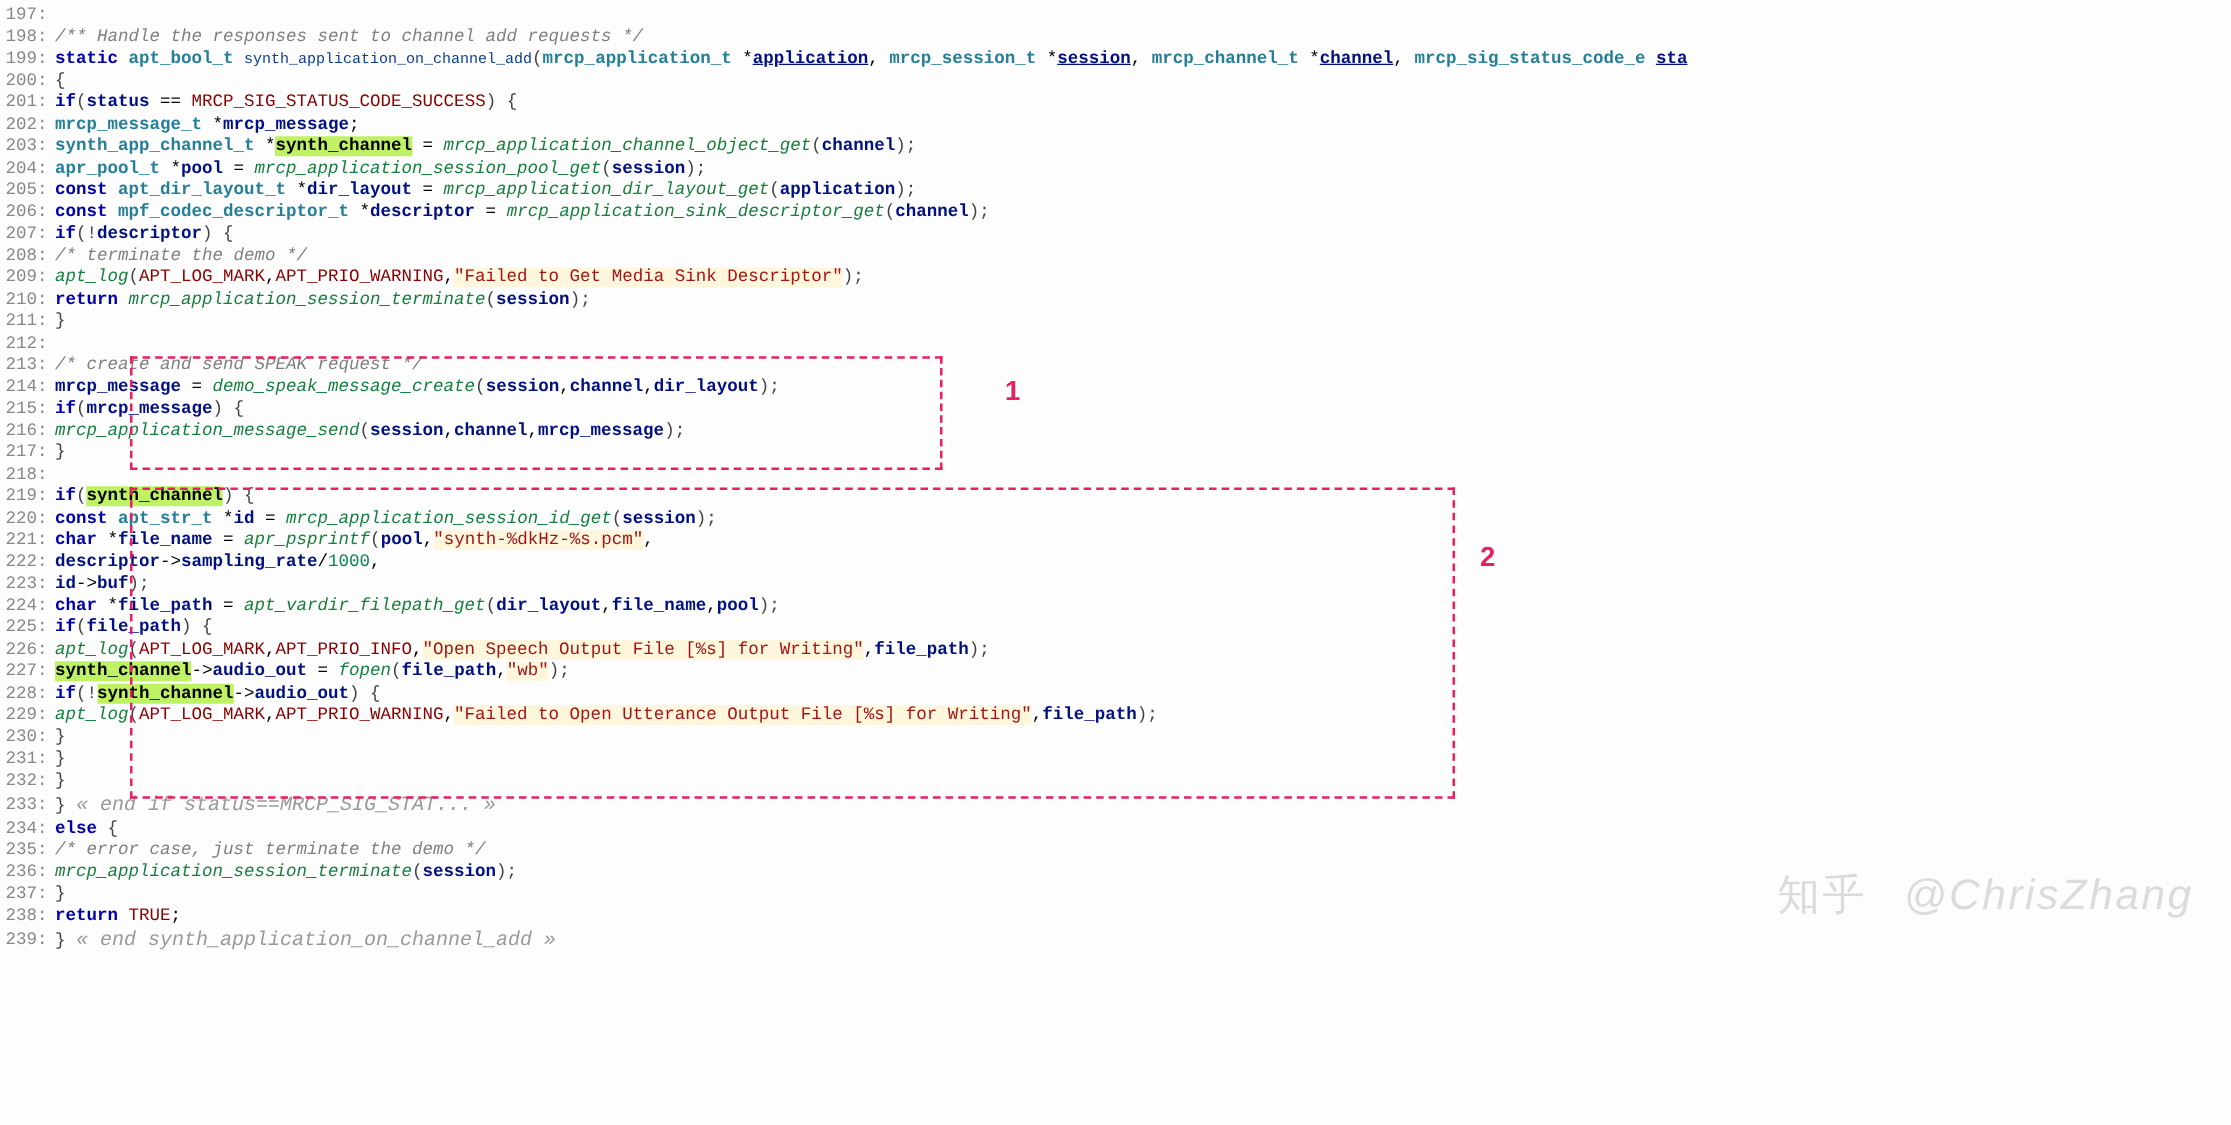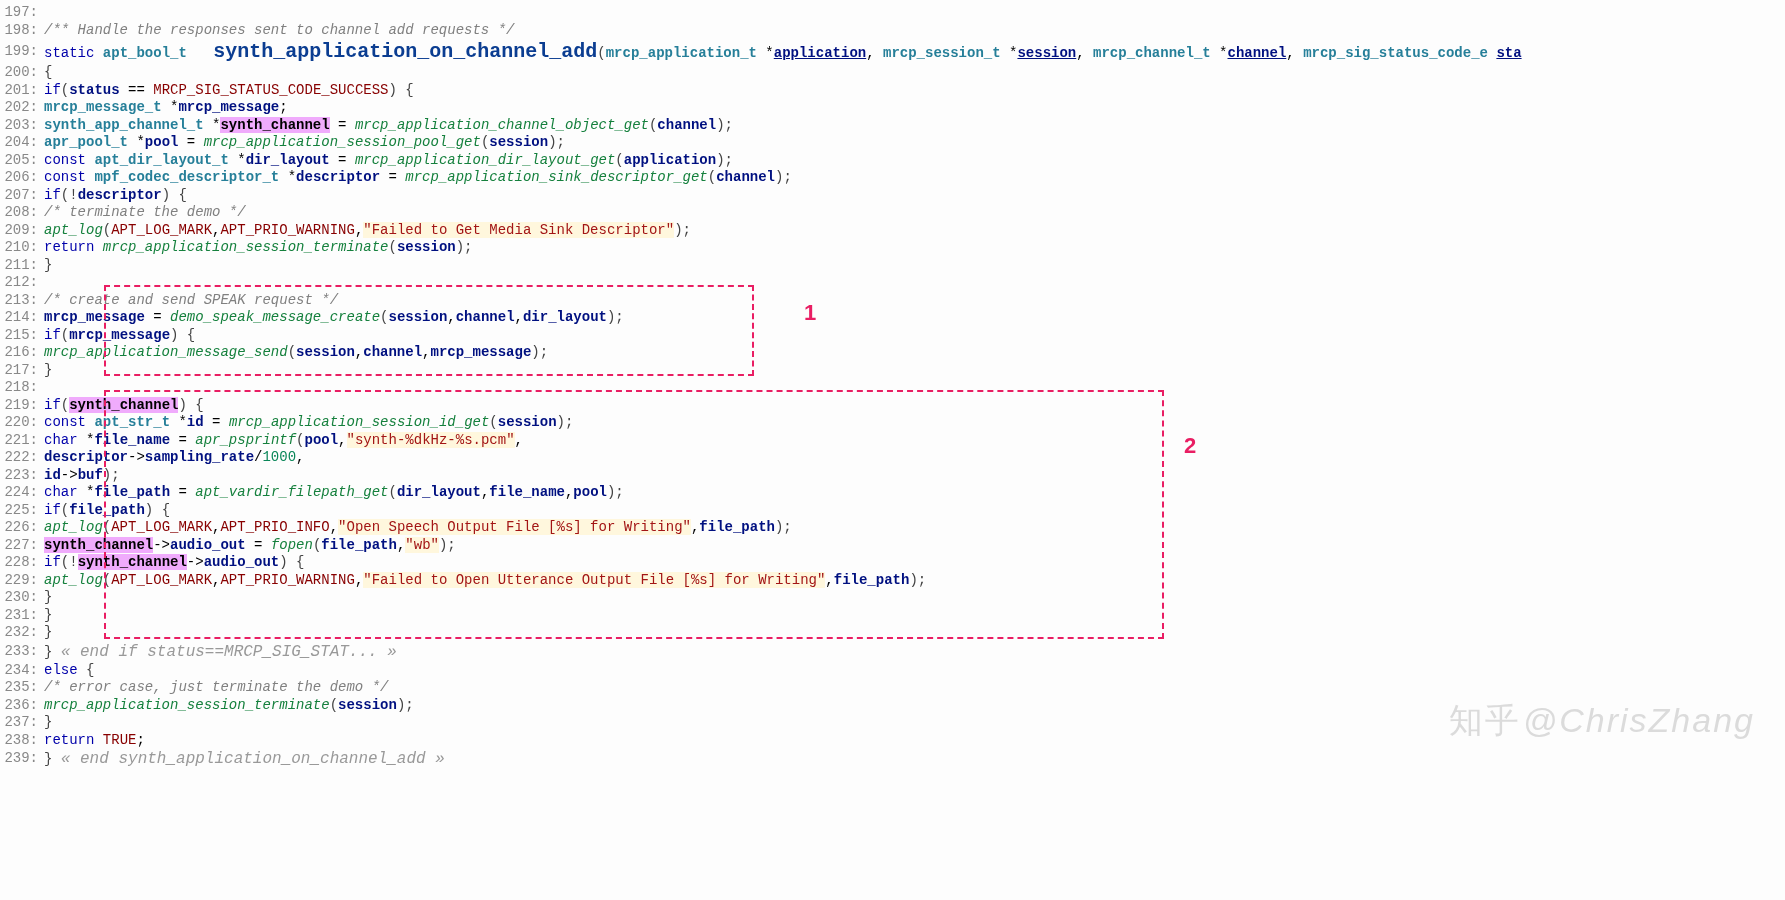--- a/index.html
+++ b/index.html
@@ -22,32 +22,32 @@
   text-align: right;
   padding-right: 6px;
   color: #888;
   user-select: none;
   flex-shrink: 0;
 }
 .code {
   flex: 1;
   position: relative;
 }
-.kw { color: #0000aa; font-weight: normal; }
+.kw { color: #0000aa; font-weight: bold; }
 .type { color: #267f99; font-weight: bold; }
 .func { color: #15803d; font-style: italic; }
-.bigfunc { color: #0b3d91; font-weight: bold; font-size: 20px; margin-left: 18px; }
+.bigfunc { color: #0b3d91; font-weight: normal; font-size: 12px; }
 .param { color: #001080; font-weight: bold; text-decoration: underline; }
 .comment { color: #808080; font-style: italic; }
 .foldhint { color: #999; font-style: italic; font-size: 16px; }
 .str { color: #a31515; background: #fff7dd; }
 .num { color: #098658; }
 .const { color: #880000; }
 .var { color: #001080; font-weight: bold; }
-.hl { background: #f0abfc; font-weight: bold; }
+.hl { background: #bef264; font-weight: bold; }
 .op { color: #000; }
 .punct { color: #444; }
 .annot-box-1 {
   position: absolute;
   border: 2px dashed #e91e63;
   pointer-events: none;
   z-index: 5;
 }
 .annot-label {
   position: absolute;
@@ -64,22 +64,21 @@
   font-family: 'Microsoft YaHei', Arial, sans-serif;
   font-size: 34px;
   color: rgba(120,120,120,0.25);
   letter-spacing: 2px;
   pointer-events: none;
   z-index: 3;
   font-style: italic;
 }
 .watermark .zh {
   font-style: normal;
-  margin-right: 2px;
-  font-family: Liberation Mono, monospace;
+  margin-right: 29px;
 }
 #code-container { position: relative; }
 </style>
 </head>
 <body>
 
 <div id="code-container">
     <div class="line" id="L197">
       <div class="gutter">197:</div>
       <div class="code">&nbsp;</div>

